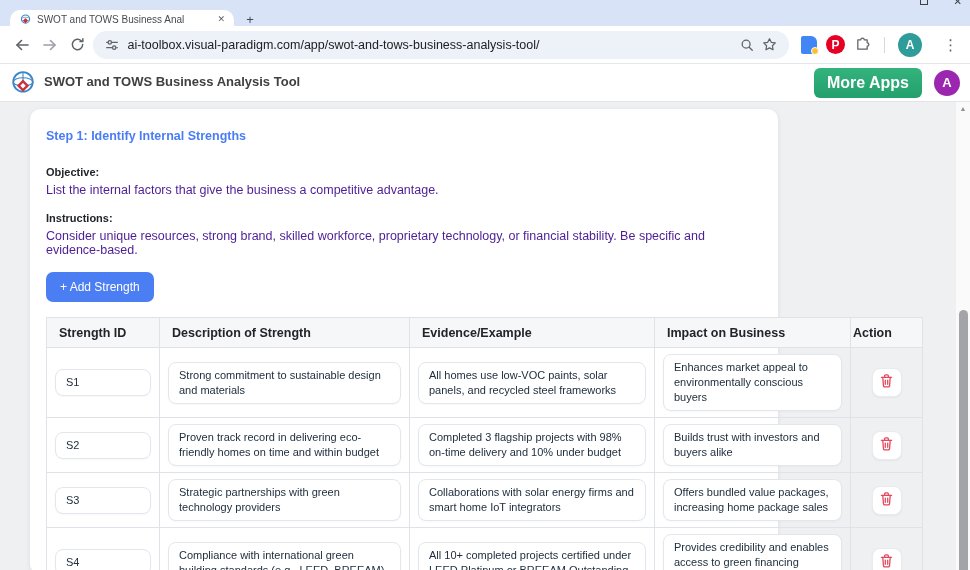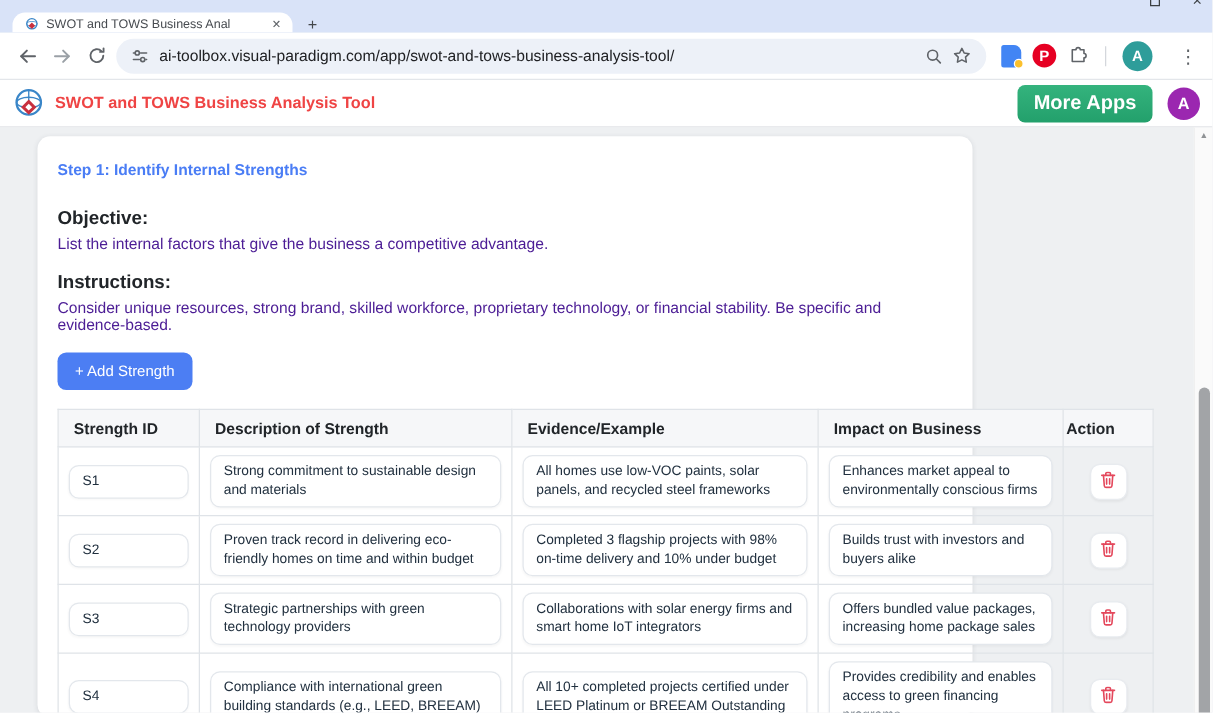--- a/index.html
+++ b/index.html
@@ -38,37 +38,37 @@
   .tb-divider { width: 1px; height: 16px; background: #d4d7dc; margin: 0 4px; }
   .chrome-avatar { width: 24px; height: 24px; border-radius: 50%; background: #2e9d9a; color: #fff;
                    font-size: 12px; font-weight: bold; display: flex; align-items: center; justify-content: center; }
   .menu-dots { font-size: 15px; color: #5f6368; margin-left: 8px; padding: 0 4px; }
 
   
   .appheader { height: 38px; background: #fff; border-bottom: 1px solid #e2e4e8;
                display: flex; align-items: center; padding: 0 10px; }
   .app-logo { margin-right: 8px; display: flex; }
   .apptitles { display: flex; flex-direction: column; justify-content: center; }
-  .apptitle { font-size: 13px; font-weight: bold; color: #ef4444; line-height: 1.25; }
+  .apptitle { font-size: 13px; font-weight: bold; color: #404040; line-height: 1.25; }
   .powered { font-size: 9.5px; color: #6a737d; }
   .powered a { color: #6a737d; }
   .hspacer { flex: 1; }
   .more-apps { background: linear-gradient(#34b37d, #23a06c); color: #fff; border: none;
                font-family: inherit; font-size: 16px; font-weight: bold; padding: 6px 13px;
                border-radius: 6px; cursor: pointer; }
   .app-avatar { width: 26px; height: 26px; border-radius: 50%; background: #9b27b0; color: #fff;
                 font-size: 13px; font-weight: bold; display: flex; align-items: center;
                 justify-content: center; margin-left: 12px; }
 
   
   .page { position: relative; height: 479px; background: #eef0f2; }
   .card { position: absolute; left: 30px; top: 7px; width: 748px; height: 465px; background: #fff;
           border-radius: 10px; box-shadow: 0 1px 4px rgba(40,50,70,.10); padding: 20px 16px; }
   .step-title { color: #4a7df5; font-weight: bold; font-size: 12.5px; }
-  .sec-label { font-weight: bold; font-size: 15px; color: #212529; margin-top: 23px; }
+  .sec-label { font-weight: bold; font-size: 11px; color: #212529; margin-top: 23px; }
   .sec-label + .sec-text { margin-top: 5px; }
   .sec-label.tight { margin-top: 15px; }
   .sec-text { font-size: 12.5px; color: #4c1d95; }
   .add-btn { margin-top: 15px; background: #4c7ef3; color: #fff; border: none; font-family: inherit;
              border-radius: 7px; padding: 8px 14px; font-size: 12px; cursor: pointer; }
 
   table.strengths { width: 100%; border-collapse: collapse; margin-top: 15px; table-layout: fixed; }
   .strengths th, .strengths td { border: 1px solid #dfe3e8; }
   .strengths th { background: #f6f7f9; font-size: 12.5px; font-weight: bold; color: #212529;
                   text-align: left; padding: 6px 12px; height: 30px; }
@@ -227,21 +227,21 @@
           <td>
               <div class="cellbox idbox">S1</div>
             </td>
           <td>
               <div class="cellbox">Strong commitment to sustainable design and materials</div>
             </td>
           <td>
               <div class="cellbox">All homes use low-VOC paints, solar panels, and recycled steel frameworks</div>
             </td>
           <td>
-              <div class="cellbox">Enhances market appeal to environmentally conscious firms</div>
+              <div class="cellbox">Enhances market appeal to environmentally conscious buyers</div>
             </td>
           <td class="actioncell"><button class="del-btn">
                 <span><svg width="13" height="14" viewBox="0 0 14 15" fill="none" stroke="currentColor" stroke-width="1.4" stroke-linecap="round" stroke-linejoin="round">
                     <path d="M1.5 3.5h11"></path>
                     <path d="M5 3.5V2a1 1 0 0 1 1-1h2a1 1 0 0 1 1 1v1.5"></path>
                     <path d="M3 3.5l.7 9a1.5 1.5 0 0 0 1.5 1.4h3.6a1.5 1.5 0 0 0 1.5-1.4l.7-9"></path>
                     <path d="M5.7 6.5v4.5M8.3 6.5v4.5"></path>
                   </svg></span>
               </button></td>
         </tr>

